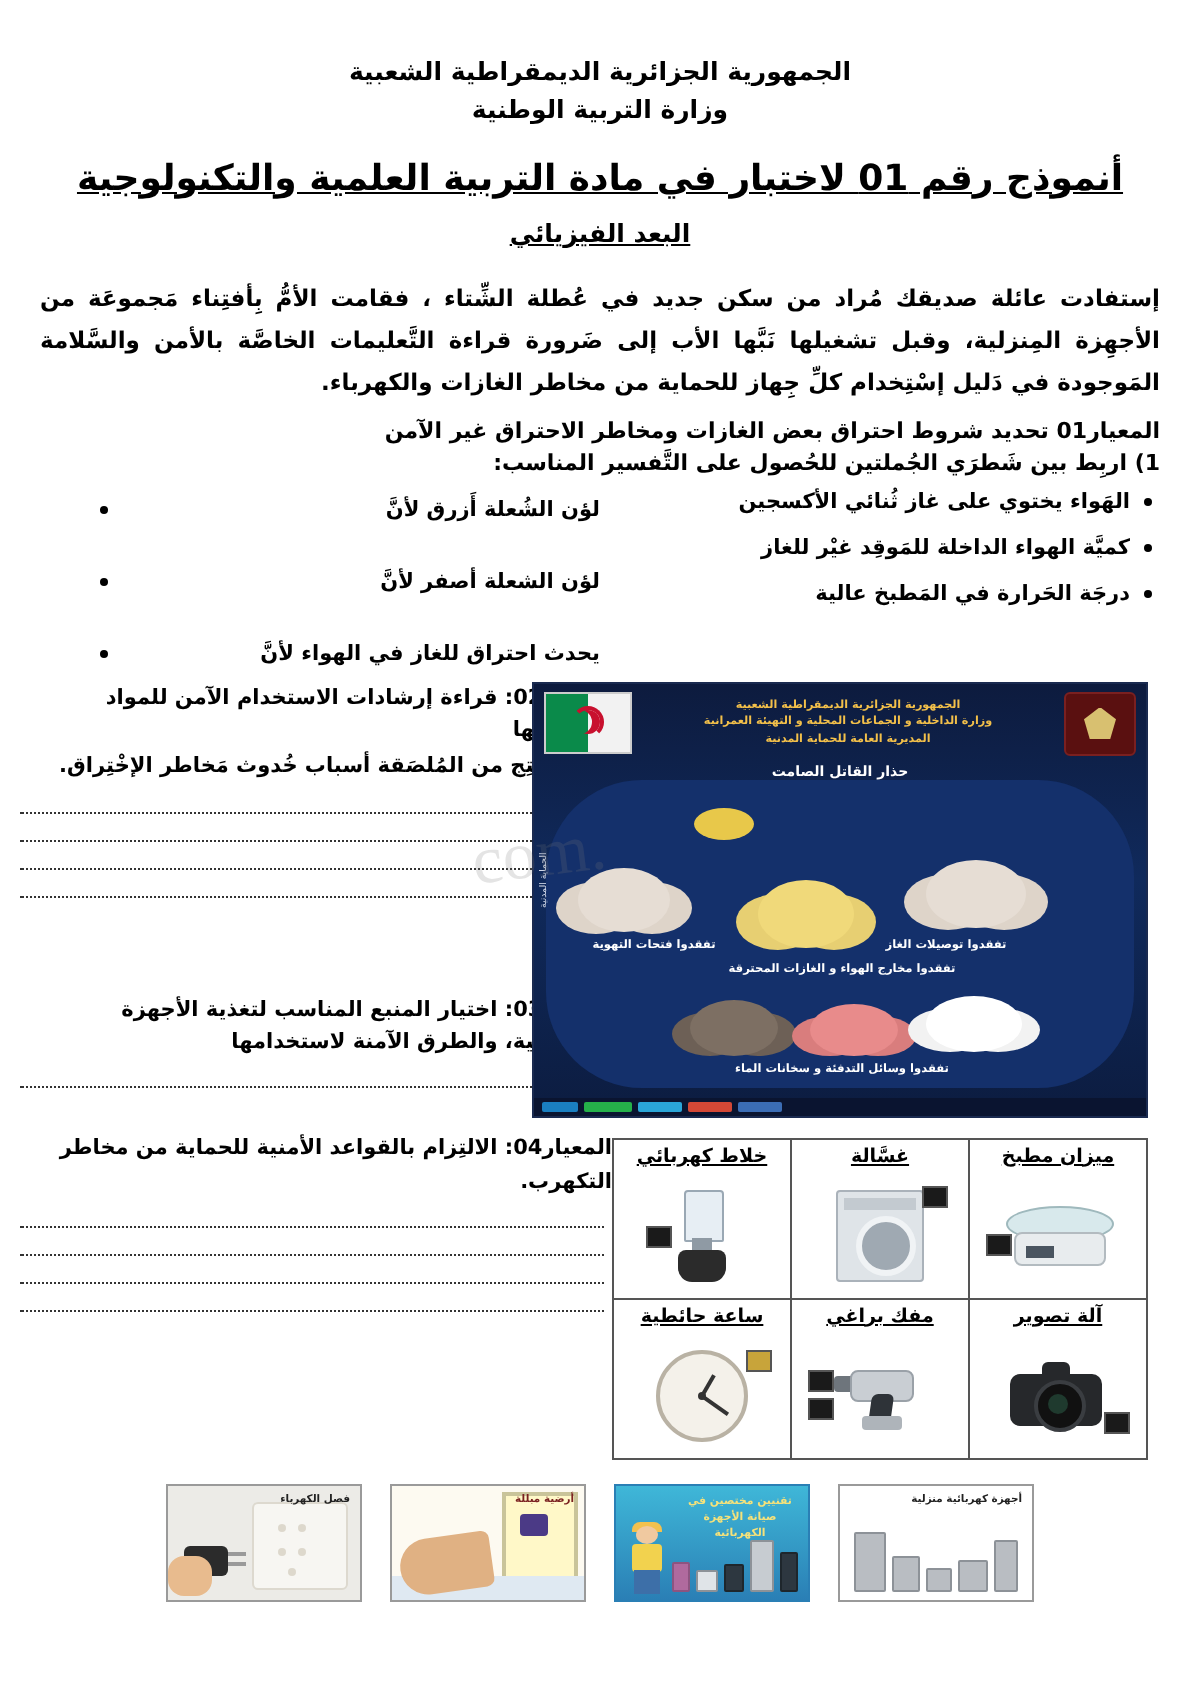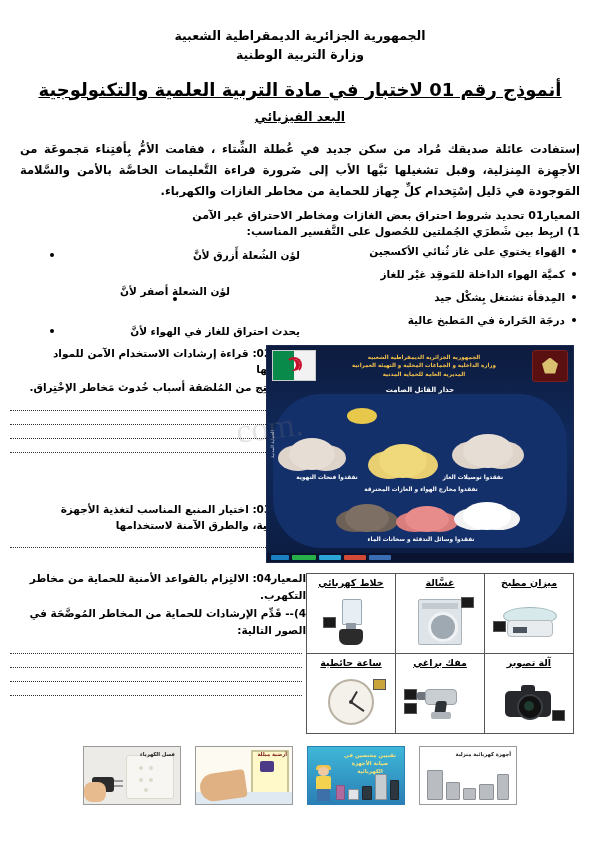--- a/index.html
+++ b/index.html
@@ -29,21 +29,21 @@
   .crit{font-size:11px;font-weight:700;text-align:right;margin:6px 20px 0 20px;}
   .qline{font-size:11px;font-weight:700;text-align:right;margin:3px 20px 0 20px;}
 
   
   .match{display:flex;margin:7px 24px 0 24px;gap:0;}
   .match .col{flex:1;}
   .match .right-col{padding-top:2px;}
   .mrow{display:flex;align-items:center;font-size:10.5px;font-weight:700;}
   .right-col .mrow{justify-content:space-between;padding-left:26px;}
   .right-col .mrow.r1{margin-top:2px;}
-  .right-col .mrow.r2{margin-top:24px;flex-direction:column;}
+  .right-col .mrow.r2{margin-top:24px;}
   .right-col .mrow.r3{margin-top:24px;}
   .left-col .mrow{justify-content:flex-start;margin-bottom:11px;}
   .dot{width:4px;height:4px;border-radius:50%;background:#000;display:inline-block;flex:none;}
   .left-col .dot{margin-left:7px;}
   .mtxt{white-space:nowrap;}
 
   
   .mid{display:flex;align-items:flex-start;margin-top:8px;}
   .mid-left{width:282px;padding-right:14px;box-sizing:border-box;}
   .mid-right{flex:1;padding:0 12px 0 6px;box-sizing:border-box;}
@@ -179,24 +179,20 @@
       <div class="mrow">
         <span class="dot"></span>
         <span class="mtxt">الهَواء يختوي على غاز ثُنائي الأكسجين</span>
       </div>
       <div class="mrow">
         <span class="dot"></span>
         <span class="mtxt">كميَّة الهواء الداخلة للمَوقِد غيْر للغاز</span>
       </div>
       <div class="mrow">
         <span class="dot"></span>
-        <span class="mtxt">المِدفأة تشتغل بِشكْل جيد</span>
-      </div>
-      <div class="mrow">
-        <span class="dot"></span>
         <span class="mtxt">درجَة الحَرارة في المَطبخ عالية</span>
       </div>
     </div>
 
     <div class="col right-col">
       <div class="mrow r1">
         <span class="mtxt">لؤن الشُعلة أَزرق لأنَّ</span>
         <span class="dot"></span>
       </div>
       <div class="mrow r2">
@@ -341,21 +337,20 @@
       <div class="dots"></div>
 
       <div style="height:48px;"></div>
 
       <div class="crit-r">المعيار03: اختيار المنبع المناسب لتغذية الأجهزة الكهربائية، والطرق الآمنة لاستخدامها</div>
       <div class="dots first"></div>
 
       <div style="height:22px;"></div>
 
       <div class="crit-r">المعيار04: الالتِزام بالقواعد الأمنية للحماية من مخاطر التكهرب.</div>
-      <div class="q-r">4)-- قَدِّم الإرشادات للحماية من المخاطر المُوضَّحَة في الصور التالية:</div>
       <div class="dots first"></div>
       <div class="dots"></div>
       <div class="dots"></div>
       <div class="dots"></div>
     </div>
   </div>
 
   <div class="strip">
 
     <div class="sbox b1">

